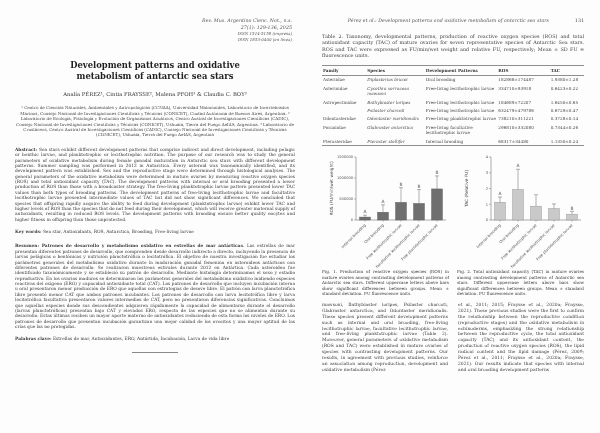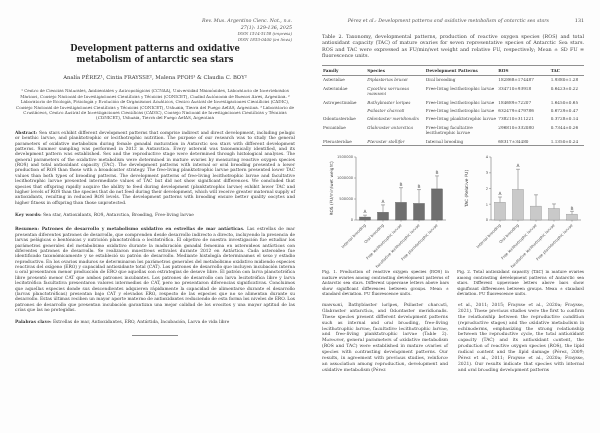--- a/index.html
+++ b/index.html
@@ -6,21 +6,21 @@
   .canvas { position:relative; width:600px; height:433px; background:#fdfdfd; overflow:hidden;
             font-family:"DejaVu Serif", serif; color:#3a3a3a; }
   .page { position:absolute; top:18px; }
   .page-left  { left:14px;  width:282px; }
   .page-right { left:322px; width:262px; }
 
   
   .journal-ref { text-align:right; font-style:italic; font-size:4.8px; line-height:1.4; color:#555; padding-right:4px; }
   .journal-ref .issn { font-size:4px; display:block; }
   .journal-ref span { display:block; }
-  .paper-title { text-align:center; font-weight:bold; font-size:8.4px; line-height:1.3; margin:0 30px 0; color:#1f1f1f; }
+  .paper-title { text-align:center; font-weight:bold; font-size:8.4px; line-height:1.3; margin:17px 30px 0; color:#1f1f1f; }
   .authors { text-align:center; font-size:5.3px; margin-top:10px; color:#333; }
   .affiliations { text-align:center; font-size:4.1px; line-height:1.32; margin:8px 2px 0; color:#474747; }
   .para { text-align:justify; font-size:4.35px; line-height:1.24; margin:9px 1px 0; color:#3d3d3d; }
   .kw { margin-top:7px; }
   .b { font-weight:bold; }
   .divider { width:46px; border-top:1px solid #8a8a8a; margin:10px auto 0; }
 
   
   .running-header { display:flex; align-items:baseline; font-style:italic; font-size:4.8px; color:#555; }
   .rh-text { flex:1; text-align:center; }

